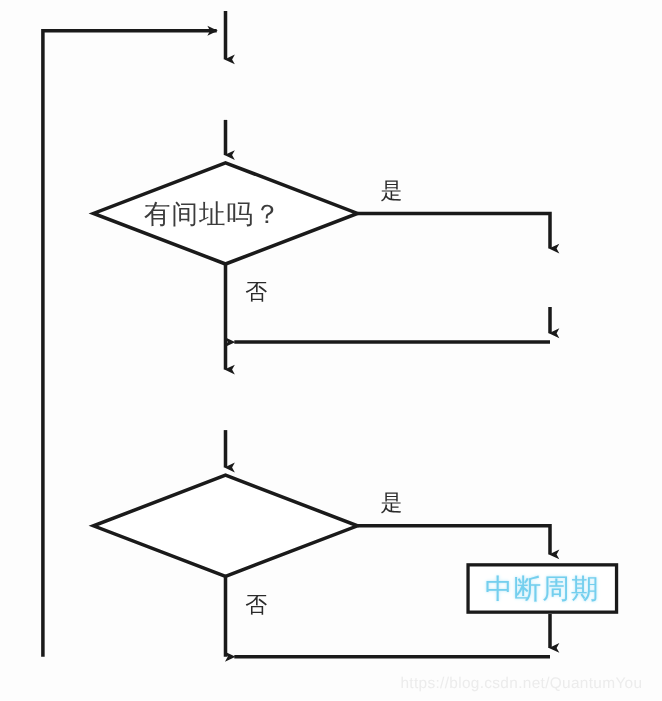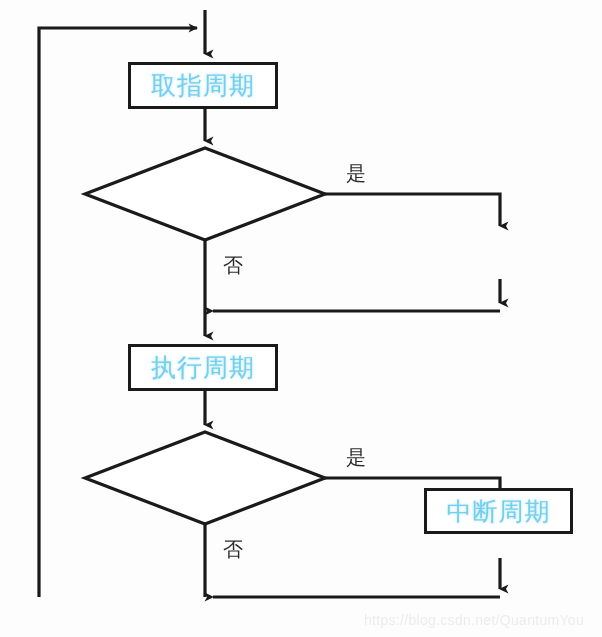--- a/index.html
+++ b/index.html
@@ -105,34 +105,29 @@
       <path d="M500,558 L500,589" marker-end="url(#arrow-down)"></path>
       <path d="M500,597 L213,597" marker-end="url(#arrow-left)"></path>
 
       <path d="M205,524 L205,597"></path>
 
       <path d="M205,148 L325,194 L205,240 L85,194 Z" fill="#ffffff" stroke-linejoin="miter"></path>
       <path d="M205,432 L325,478 L205,524 L85,478 Z" fill="#ffffff" stroke-linejoin="miter"></path>
     </g>
   </svg>
 
-  <div class="node-box" style="left:128px; top:62px; width:150px; height:47px;">
-    <span class="node-label">取指周期</span>
-  </div>
 
 
-  <div class="node-box" style="left:128px; top:344px; width:150px; height:47px;">
-    <span class="node-label">执行周期</span>
-  </div>
 
-  <div class="node-box" style="left:424px; top:488px; width:149px; height:46px;">
+  <div class="node-box" style="left:424px; top:512px; width:138px; height:46px;">
     <span class="node-label">中断周期</span>
   </div>
 
   <div class="hit-area" style="left:85px; top:148px; width:240px; height:92px;"></div>
+  <div class="diamond-label" style="left:131px; top:183px;">有间址吗？</div>
 
   <div class="hit-area" style="left:85px; top:432px; width:240px; height:92px;"></div>
 
   <div class="edge-label" style="left:346px; top:163px;">是</div>
   <div class="edge-label" style="left:223px; top:255px;">否</div>
   <div class="edge-label" style="left:346px; top:447px;">是</div>
   <div class="edge-label" style="left:223px; top:539px;">否</div>
 
   <div class="watermark" style="left:364px; top:612px;">https://blog.csdn.net/QuantumYou</div>
 

